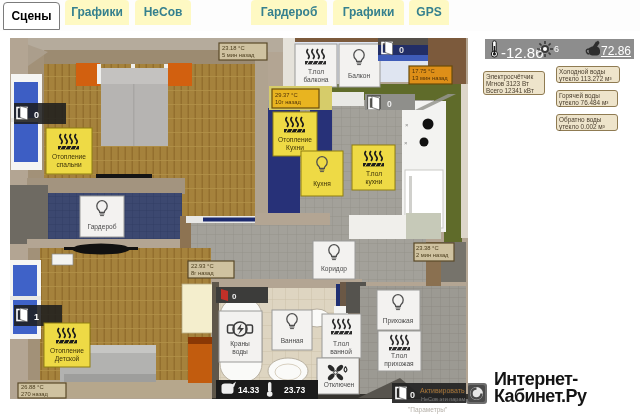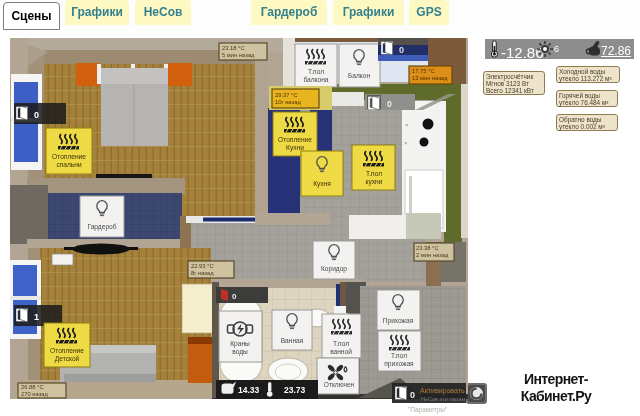--- a/index.html
+++ b/index.html
@@ -75,21 +75,21 @@
 
   <div class="ibox" style="left:556px;top:114px;width:56px;height:13px;">Обратно воды<br>утекло 0.002 м³</div>
 
   <svg style="position:absolute;left:466px;top:383px;" width="21" height="21" viewBox="0 0 21 21">
     <rect x="0" y="0" width="21" height="21" rx="3" fill="#6e6e6e"></rect>
     <rect x="2" y="2" width="17" height="17" rx="2" fill="#4a4a4a"></rect>
     <circle cx="10.5" cy="10.5" r="6.5" fill="#e8e8e8"></circle>
     <path d="M10.5 5.5 A5 5 0 1 0 15.5 10.5" fill="none" stroke="#4a4a4a" stroke-width="2.4"></path>
   </svg>
 
-  <div style="position:absolute;left:494px;top:371px;width:124px;text-align:center;font-size:14px;line-height:16.5px;font-weight:bold;color:#141414;letter-spacing:-0.6px;">Интернет-<br>Кабинет.Ру</div>
+  <div style="position:absolute;left:494px;top:371px;width:124px;text-align:left;font-size:18px;line-height:16.5px;font-weight:bold;color:#141414;letter-spacing:-0.6px;">Интернет-<br>Кабинет.Ру</div>
 
   <svg id="plan" style="position:absolute;left:0;top:0;" width="640" height="416" viewBox="0 0 640 416">
   <defs>
     <pattern id="wood" width="7" height="14" patternUnits="userSpaceOnUse">
       <rect width="7" height="14" fill="#a5823c"></rect>
       <rect x="5.5" width="1.5" height="14" fill="#936f2e"></rect>
       <rect x="0" y="6" width="7" height="0.8" fill="#b29148"></rect>
     </pattern>
     <pattern id="tgray" width="9" height="9" patternUnits="userSpaceOnUse">
       <rect width="9" height="9" fill="#a3a19a"></rect>

